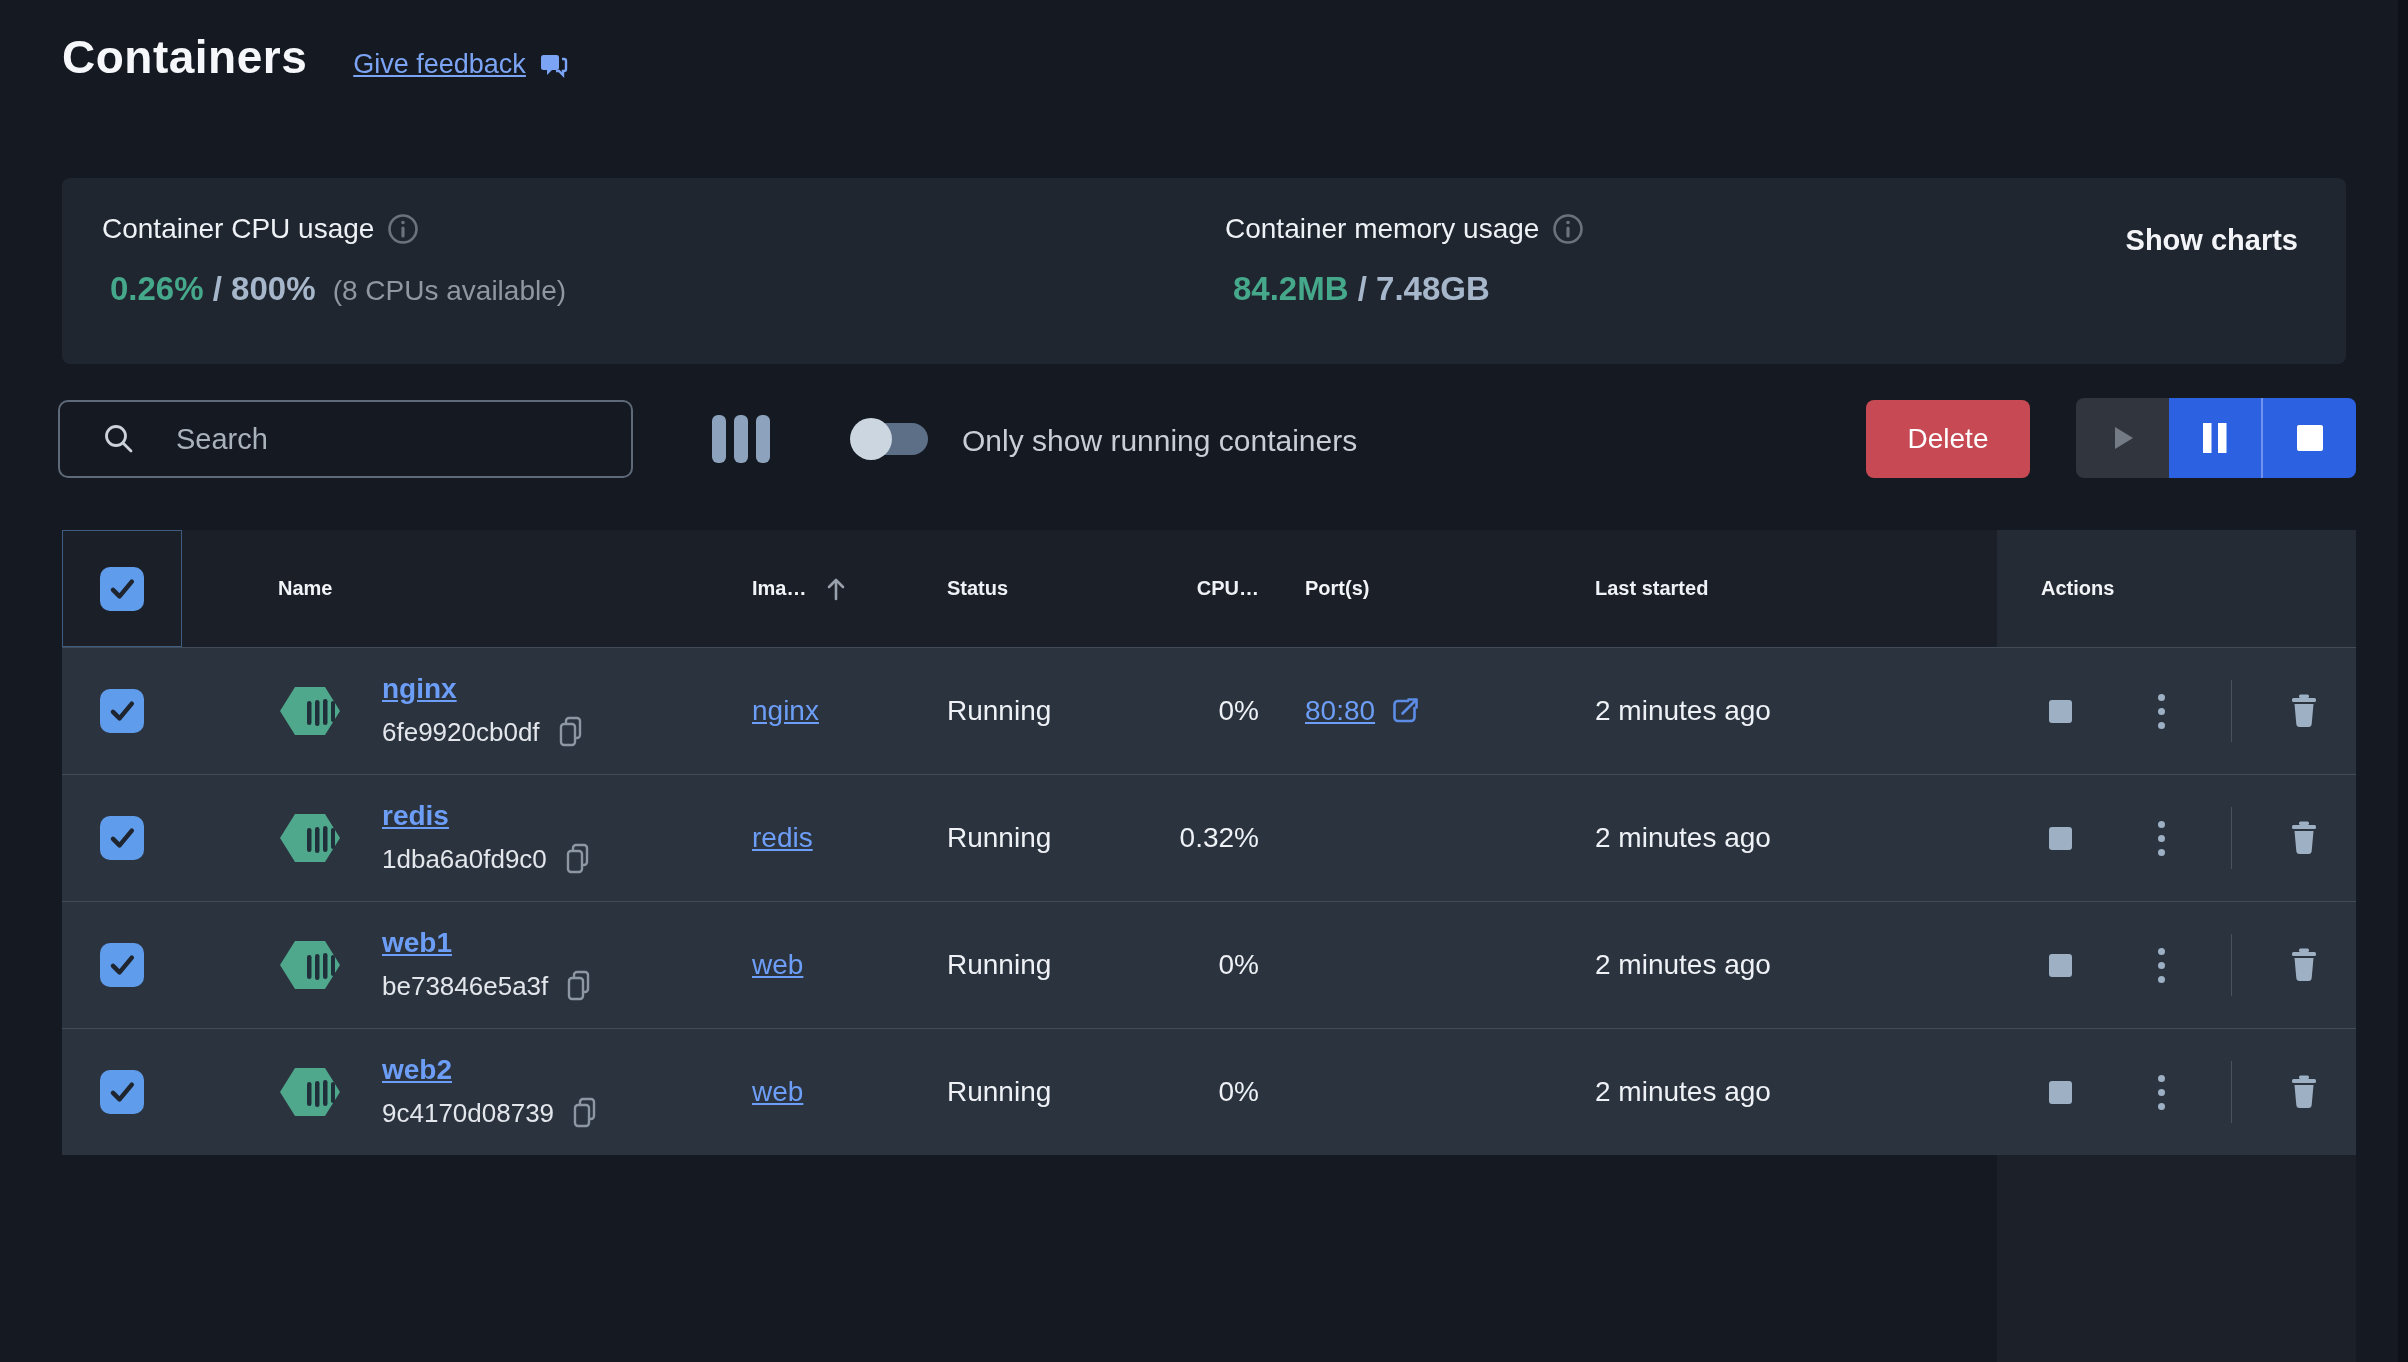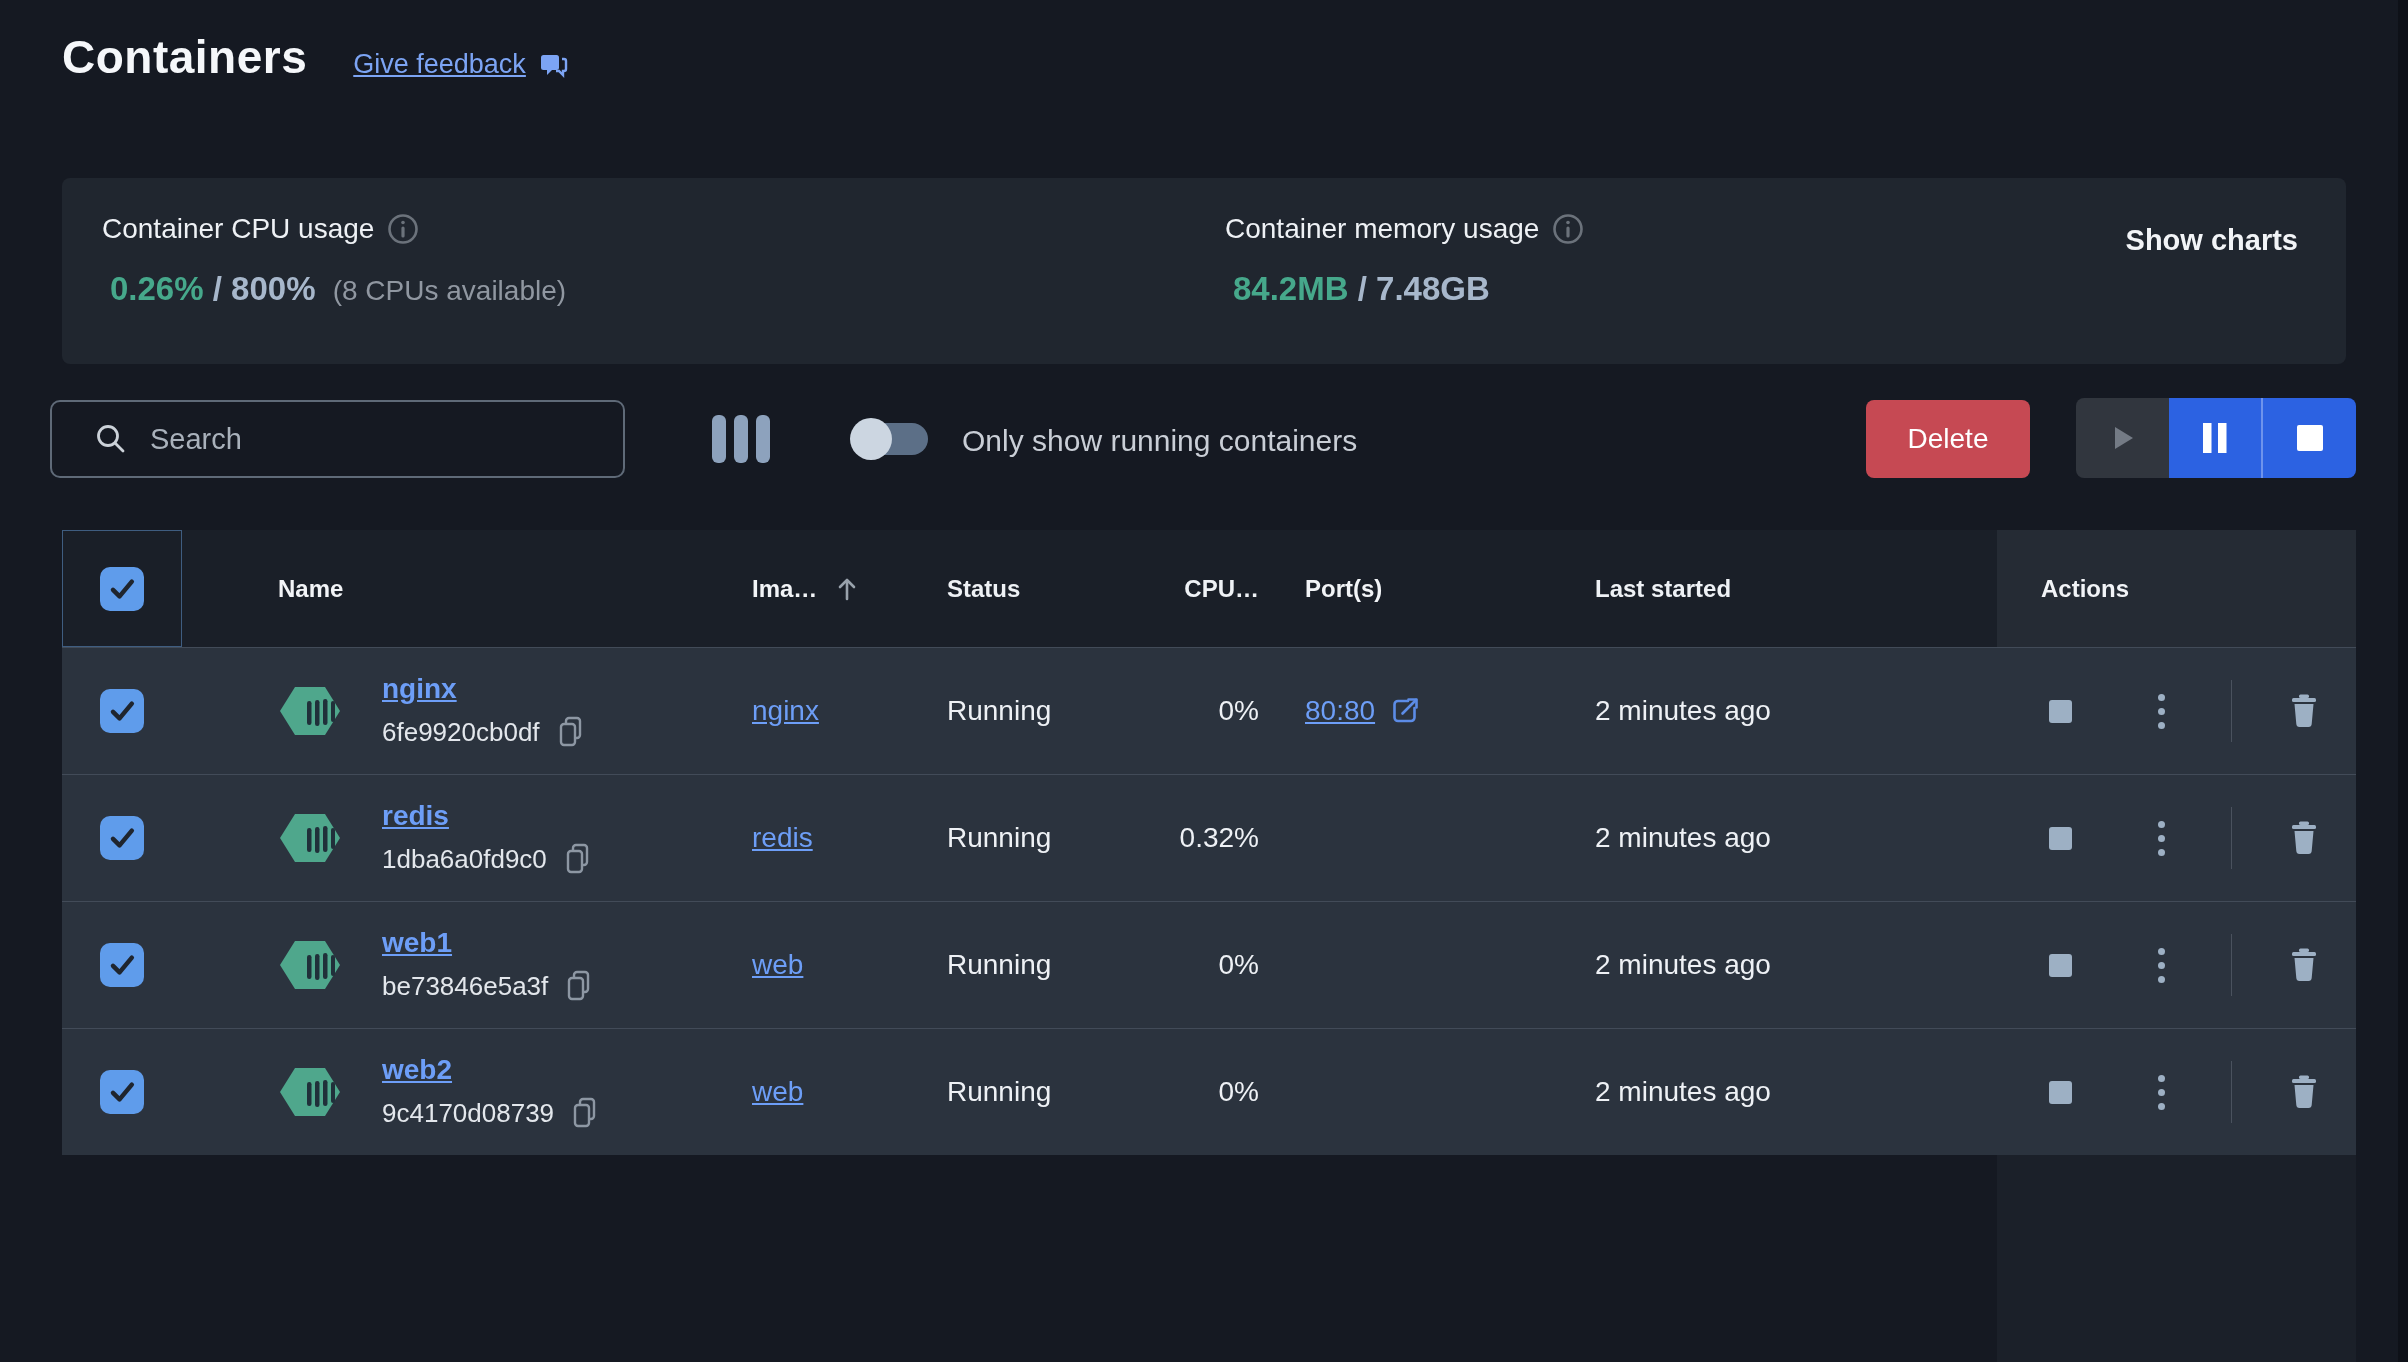--- a/index.html
+++ b/index.html
@@ -17,41 +17,41 @@
   .stat-block { position:absolute; top:34px; }
   .stat-cpu { left:40px; }
   .stat-mem { left:1163px; }
   .stat-label-row { display:flex; align-items:center; gap:12px; font-size:28px; color:#eef1f5; }
   .stat-values { margin-top:24px; font-size:33px; font-weight:700;margin-left:8px; }
   .stat-used { color:#46a88b; }
   .stat-sep, .stat-total { color:#a7b7cb; }
   .stat-note { font-size:28px; font-weight:400; color:#9097a1; margin-left:8px; }
   .show-charts { position:absolute; right:48px; top:46px; font-size:29px; font-weight:700; color:#f2f4f7; cursor:pointer; }
   
-  .search-box { position:absolute; left:50px; top:400px; width:575px; height:78px; border:2px solid #5f6a78; border-radius:10px; display:flex; align-items:center; padding-left:40px; gap:20px; background:transparent; }
+  .search-box { position:absolute; left:58px; top:400px; width:575px; height:78px; border:2px solid #5f6a78; border-radius:10px; display:flex; align-items:center; padding-left:40px; gap:38px; background:transparent; }
   .search-input { background:transparent; border:none; outline:none; color:#dfe4ea; font-size:29px; width:430px; font-family:"Liberation Sans",sans-serif; }
   .search-input::placeholder { color:#a9b1bb; }
   .columns-icon { position:absolute; left:712px; top:415px; display:flex; gap:8px; cursor:pointer; }
   .columns-icon span { width:14px; height:48px; background:#8da2bd; border-radius:6px; }
   .toggle { position:absolute; left:850px; top:417px; width:84px; height:44px; cursor:pointer; }
   .toggle .track { position:absolute; left:8px; top:6px; width:70px; height:32px; border-radius:16px; background:#5c6f87; }
   .toggle .knob { position:absolute; left:0; top:1px; width:42px; height:42px; border-radius:50%; background:#ccd6e1; }
   .toggle-label { position:absolute; left:962px; top:424px; font-size:30px; color:#c9ced6; }
   .delete-btn { position:absolute; left:1866px; top:400px; width:164px; height:78px; background:#c64953; border:none; border-radius:8px; color:#fff; font-size:28px; font-weight:500; font-family:"Liberation Sans",sans-serif; cursor:pointer; }
   .btn-group { position:absolute; left:2076px; top:398px; width:280px; height:80px; border-radius:8px; overflow:hidden; display:flex; }
   .btn-seg { flex:1; display:flex; align-items:center; justify-content:center; cursor:pointer; border:none; }
   .btn-play { background:#31363e; }
   .btn-pause { background:#2c62e2; border-right:2px solid #6e93ec; }
   .btn-stop { background:#2c62e2; }
   
   .actions-band { position:absolute; left:1997px; top:530px; width:359px; height:832px; background:#1b2029; z-index:1; }
   
   .table { position:absolute; left:62px; top:530px; width:2294px; z-index:2; }
   .tr { display:grid; grid-template-columns:120px 545px 200px 215px 125px 290px 440px 359px; align-items:center; }
-  .thead { height:117px; background:#1a1f28; font-weight:700; font-size:24px; color:#f2f4f7; }
+  .thead { height:117px; background:#1a1f28; font-weight:700; font-size:20px; color:#f2f4f7; }
   .thead .cell-actions { background:#252b34; height:117px; display:flex; align-items:center; }
   .row { height:127px; background:#2b333e; border-top:1px solid #424b58; font-size:28px; }
   .cell-check { display:flex; justify-content:center; align-items:center; height:100%; position:relative; }
   .thead .cell-check { border:1px solid #3f5d80; }
   .checkbox { width:44px; height:44px; border-radius:10px; background:#5f9ceb; display:flex; align-items:center; justify-content:center; cursor:pointer; }
   .cell-name { display:flex; align-items:center; gap:40px; padding-left:96px; }
   .name-stack { display:flex; flex-direction:column; gap:10px; }
   .name-link { color:#6d9ef7; font-weight:700; font-size:28px; text-decoration:underline; cursor:pointer; }
   .hash-row { display:flex; align-items:center; gap:16px; }
   .hash { color:#e3e7ec; font-size:26px; }

